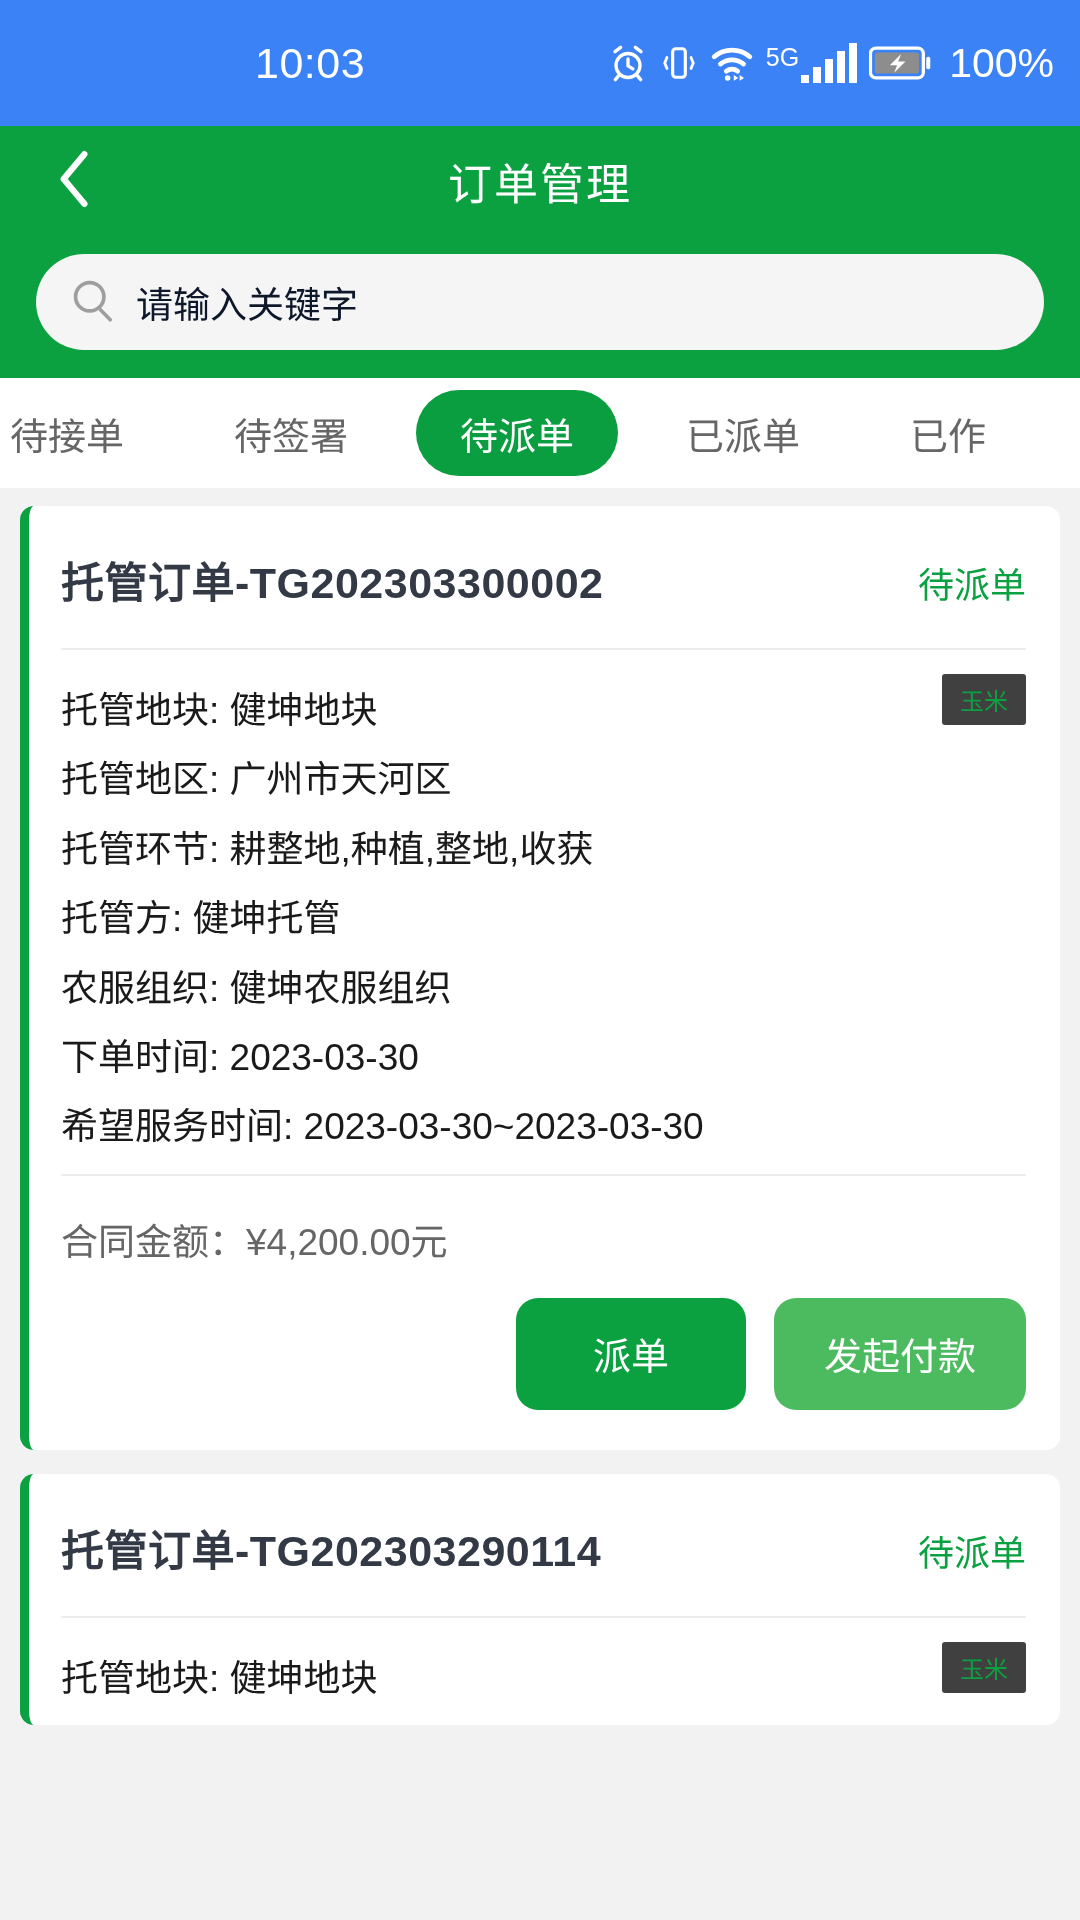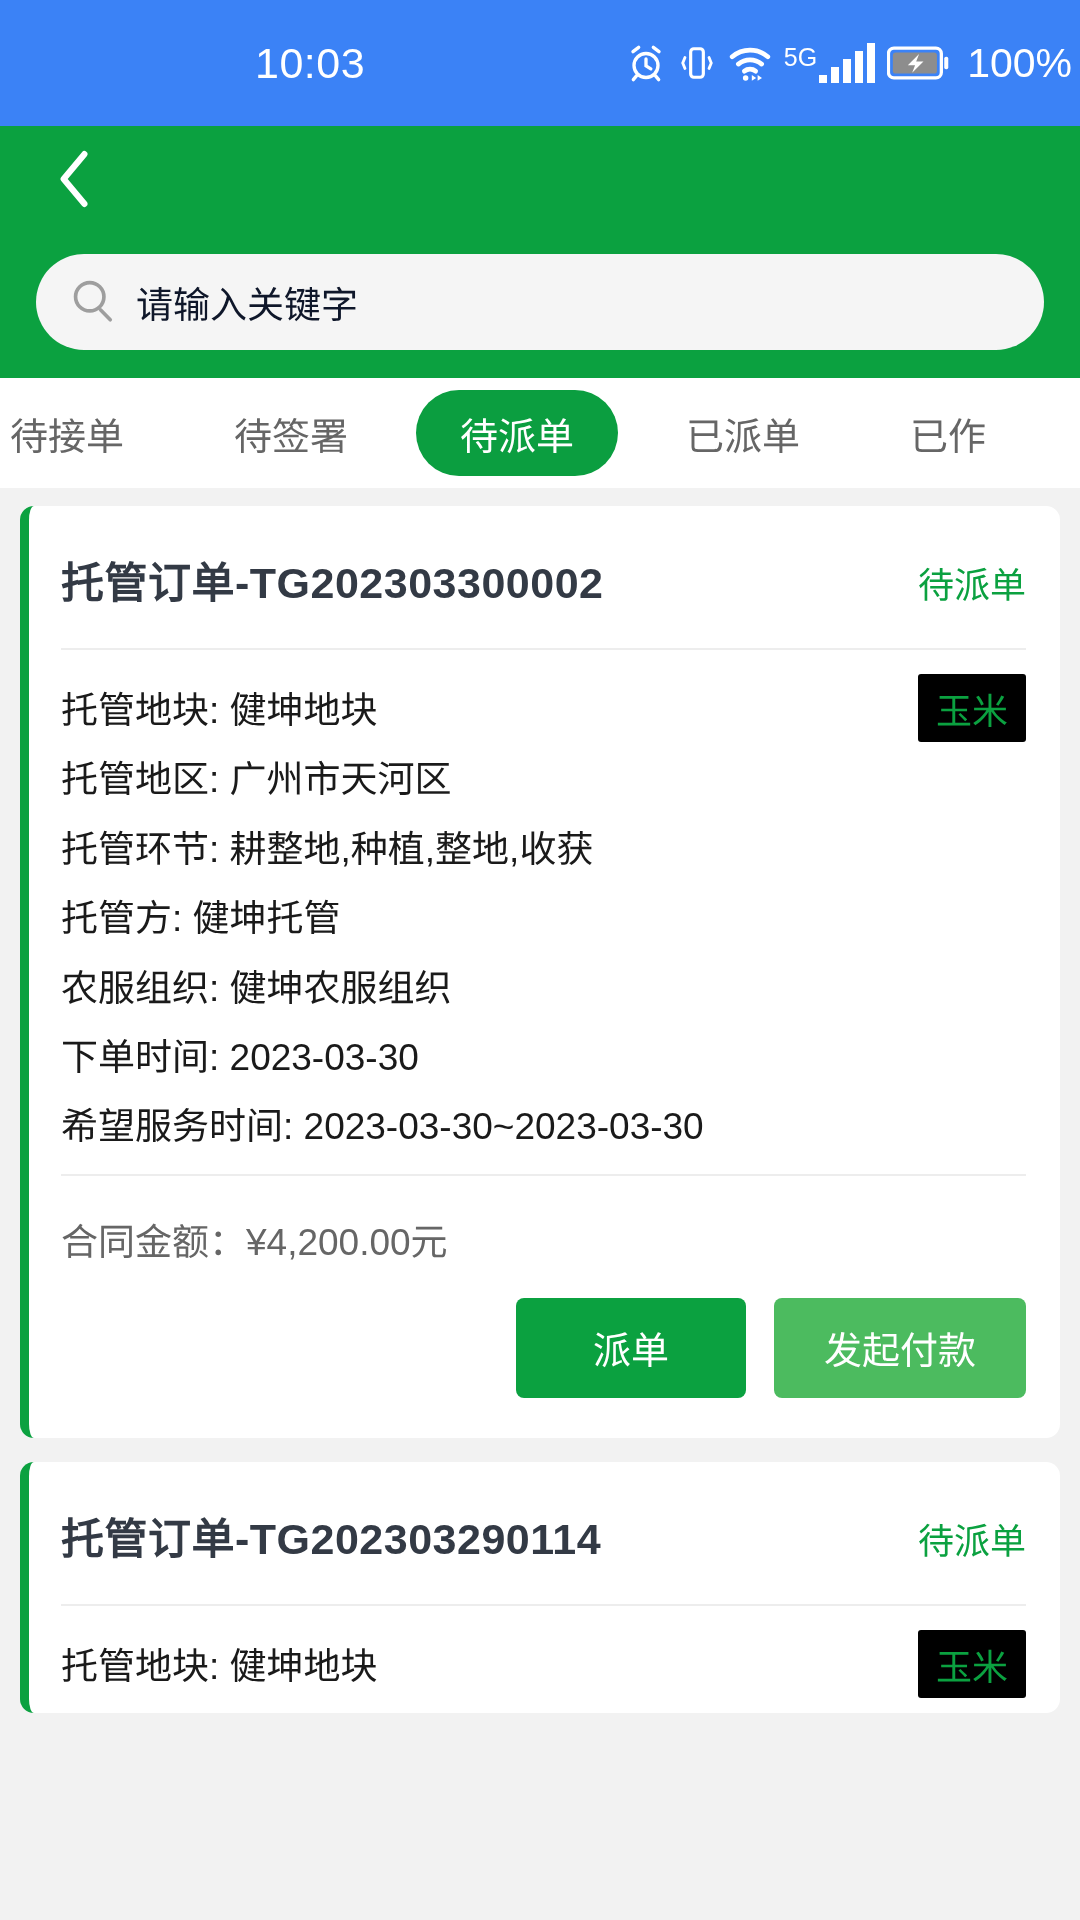--- a/index.html
+++ b/index.html
@@ -14,21 +14,21 @@
   .statusbar {
     height:126px; background:#3b82f6; color:#ffffff;
     display:flex; align-items:center; position:relative;
   }
   .sb-time {
     position:absolute; left:50%; transform:translateX(-50%);
     font-size:43px; letter-spacing:0.5px; font-weight:400;
     left:255px; transform:none;
   }
   .sb-right {
-    position:absolute; right:8px; display:flex; align-items:center; gap:12px;
+    position:absolute; right:26px; display:flex; align-items:center; gap:12px;
   }
   .sb-icon { display:flex; align-items:center; }
   .sb-batt-text { font-size:41px; margin-left:6px; }
 
   
   .header { background:#0ba140; padding:0 0 28px 0; }
   .navbar {
     height:110px; display:flex; align-items:center; position:relative;
   }
   .back-btn {
@@ -79,36 +79,36 @@
   .card-title {
     font-size:43px; font-weight:bold; color:#333a45; letter-spacing:0.5px;
   }
   .card-status { font-size:36px; color:#0ba140; white-space:nowrap; }
   .divider { height:2px; background:#ededed; }
 
   .card-body { padding:26px 0 12px 0; position:relative; }
   .row { font-size:37px; color:#1a1a1a; line-height:1.66; padding:4px 0; }
   .crop-tag {
     position:absolute; right:0; top:24px;
-    background:#000000; color:#0ba140; font-size:36px;
+    background:#404040; color:#0ba140; font-size:24px;
     padding:8px 18px; border-radius:3px;
   }
 
   .money-row {
     display:flex; justify-content:space-between; align-items:center;
     padding:36px 0 32px 0; font-size:37px; color:#666666;
   }
   .money-val { color:#666666; }
 
   .actions {
     display:flex; justify-content:flex-end; gap:28px; padding:0 0 40px 0;
   }
   .btn {
-    font-size:38px; color:#ffffff; border:none; border-radius:8px;
-    padding:0 50px; height:100px; min-width:230px; cursor:pointer;
+    font-size:38px; color:#ffffff; border:none; border-radius:22px;
+    padding:0 50px; height:112px; min-width:230px; cursor:pointer;
     display:flex; align-items:center; justify-content:center;
     font-family:"Liberation Sans","DejaVu Sans",sans-serif;
   }
   .btn-primary { background:#0ba140; }
   .btn-secondary { background:#4cbb5f; }
 </style>
 </head>
 <body>
 
 <div class="phone">
@@ -169,20 +169,21 @@
 
   <div class="header">
     <div class="navbar">
       <div class="back-btn">
         <span>
           <svg width="34" height="58" viewBox="0 0 16 28">
             <path d="M13 2 L3 14 L13 26" stroke="#ffffff" stroke-width="3" fill="none" stroke-linecap="round" stroke-linejoin="round"></path>
           </svg>
         </span>
       </div>
+      <div class="nav-title">订单管理</div>
     </div>
 
     <div class="searchwrap">
       <div class="searchbox">
         <span>
           <svg width="46" height="46" viewBox="0 0 24 24">
             <circle cx="10.3" cy="10.3" r="7.4" fill="none" stroke="#9e9e9e" stroke-width="1.9"></circle>
             <path d="M16 17.2 L21 22.3" stroke="#9e9e9e" stroke-width="1.9" stroke-linecap="round"></path>
           </svg>
         </span>

